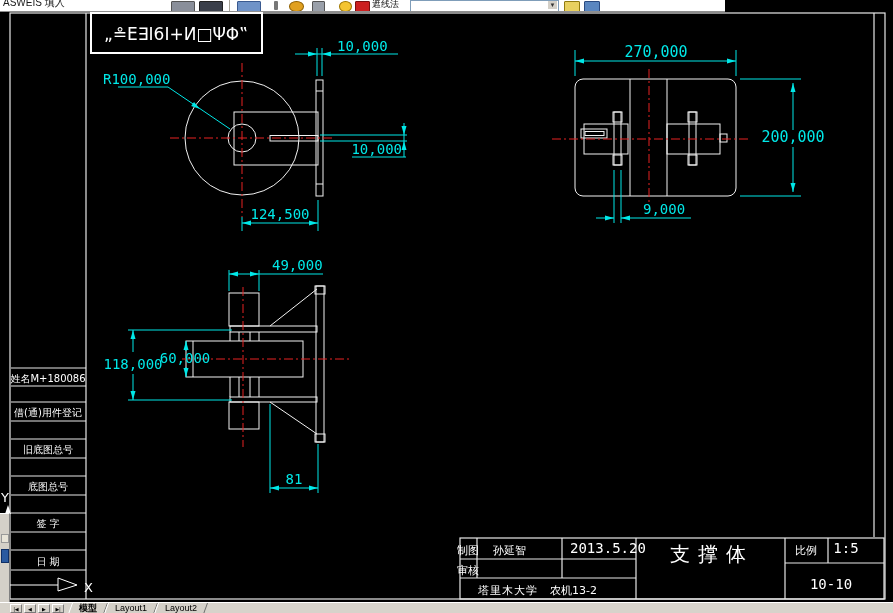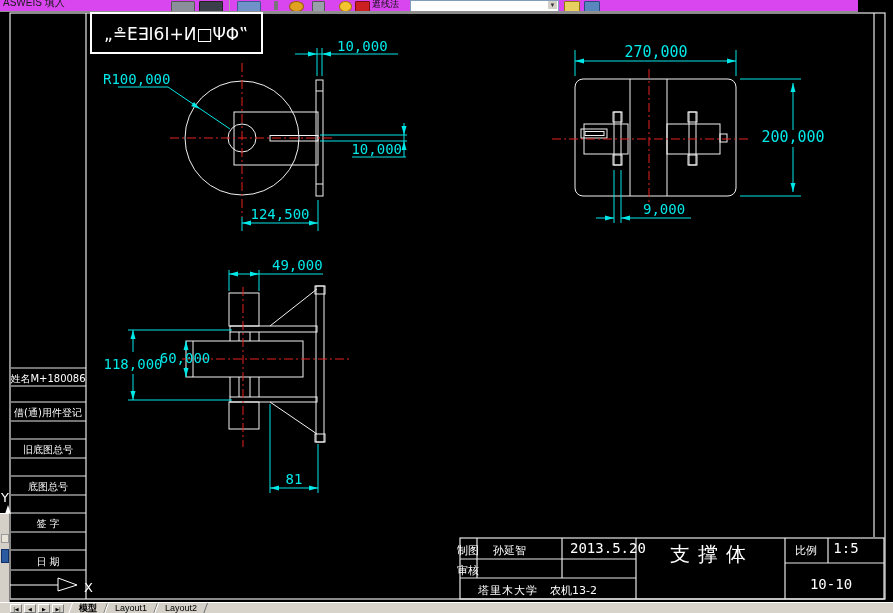--- a/index.html
+++ b/index.html
@@ -1,19 +1,19 @@
 <!DOCTYPE html>
 <html><head>
 <meta charset="utf-8">
 <style>
   html,body{margin:0;padding:0;background:#000;width:893px;height:613px;overflow:hidden;
     font-family:"Liberation Sans",sans-serif;}
   #stage{position:relative;width:893px;height:613px;background:#000;}
   
-  .toolbar{position:absolute;left:0;top:0;width:858px;height:11px;background:#d946ef;
+  .toolbar{position:absolute;left:0;top:0;width:725px;height:11px;background:#ffffff;
     border-bottom:1px solid #8f8f8f;overflow:hidden;z-index:5;}
   .tb-frag{position:absolute;left:3px;top:-4px;font-size:10px;color:#1a1a1a;white-space:nowrap;}
   .tb-ic{position:absolute;top:1px;height:9px;border-radius:1px;}
   .tb-sep{position:absolute;top:0;width:1px;height:11px;background:#a8a59a;}
   .tb-mode{position:absolute;left:372px;top:-2px;font-size:9px;color:#111;white-space:nowrap;}
   .combo{position:absolute;left:410px;top:0;width:147px;height:10px;background:#fff;
     border:1px solid #7f9db9;font-size:8px;color:#000;}
   .combo .dd{position:absolute;right:1px;top:0;width:9px;height:8px;background:#d4d0c8;
     font-size:6px;line-height:8px;text-align:center;color:#333;}
   

